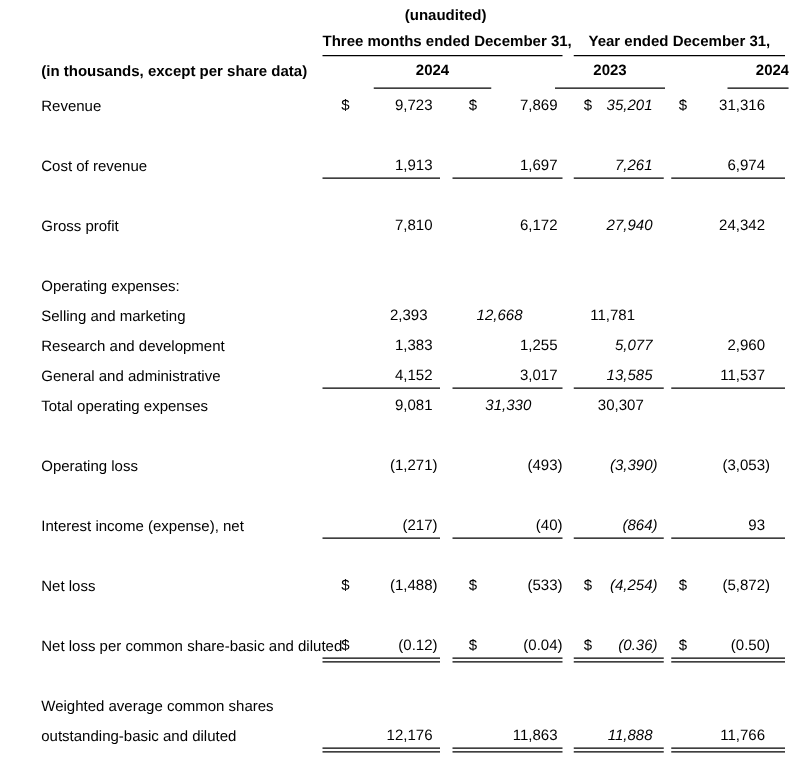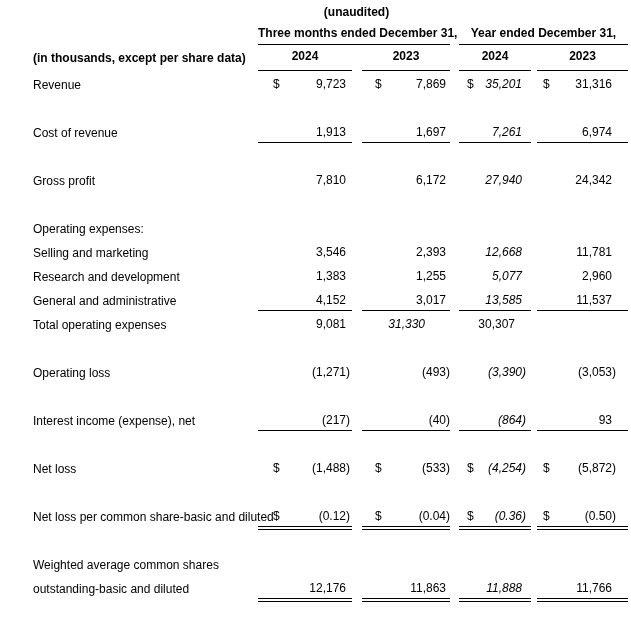--- a/index.html
+++ b/index.html
@@ -33,21 +33,21 @@
     border-bottom: 1px solid #000;
     height: 19px;
     line-height: 16px;
     font-weight: bold;
     white-space: nowrap;
   }
   .g1 { width: 192px; margin-right: 9px; }
   .g2 { width: 169px; }
 
   
-  .years-row { display: flex; height: 26px; align-items: center; }
+  .years-row { display: flex; height: 26px; align-items: flex-start; gap: 41px; }
   .caption {
     width: 258px;
     flex: none;
     padding-left: 33px;
     box-sizing: border-box;
     font-weight: bold;
     line-height: 25px;
     white-space: nowrap;
   }
   .ycell {
@@ -186,23 +186,20 @@
         <div class="cell c4">
           <span class="val">24,342</span>
         </div>
       </div>
       <div class="spacer"></div>
       <div class="row">
         <div class="lbl">Operating expenses:</div>
       </div>
       <div class="row">
         <div class="lbl">Selling and marketing</div>
-        <div class="cell c1">
-          <span class="val">3,546</span>
-        </div>
         <div class="cell c2">
           <span class="val">2,393</span>
         </div>
         <div class="cell c3">
           <span class="val">12,668</span>
         </div>
         <div class="cell c4">
           <span class="val">11,781</span>
         </div>
       </div>

